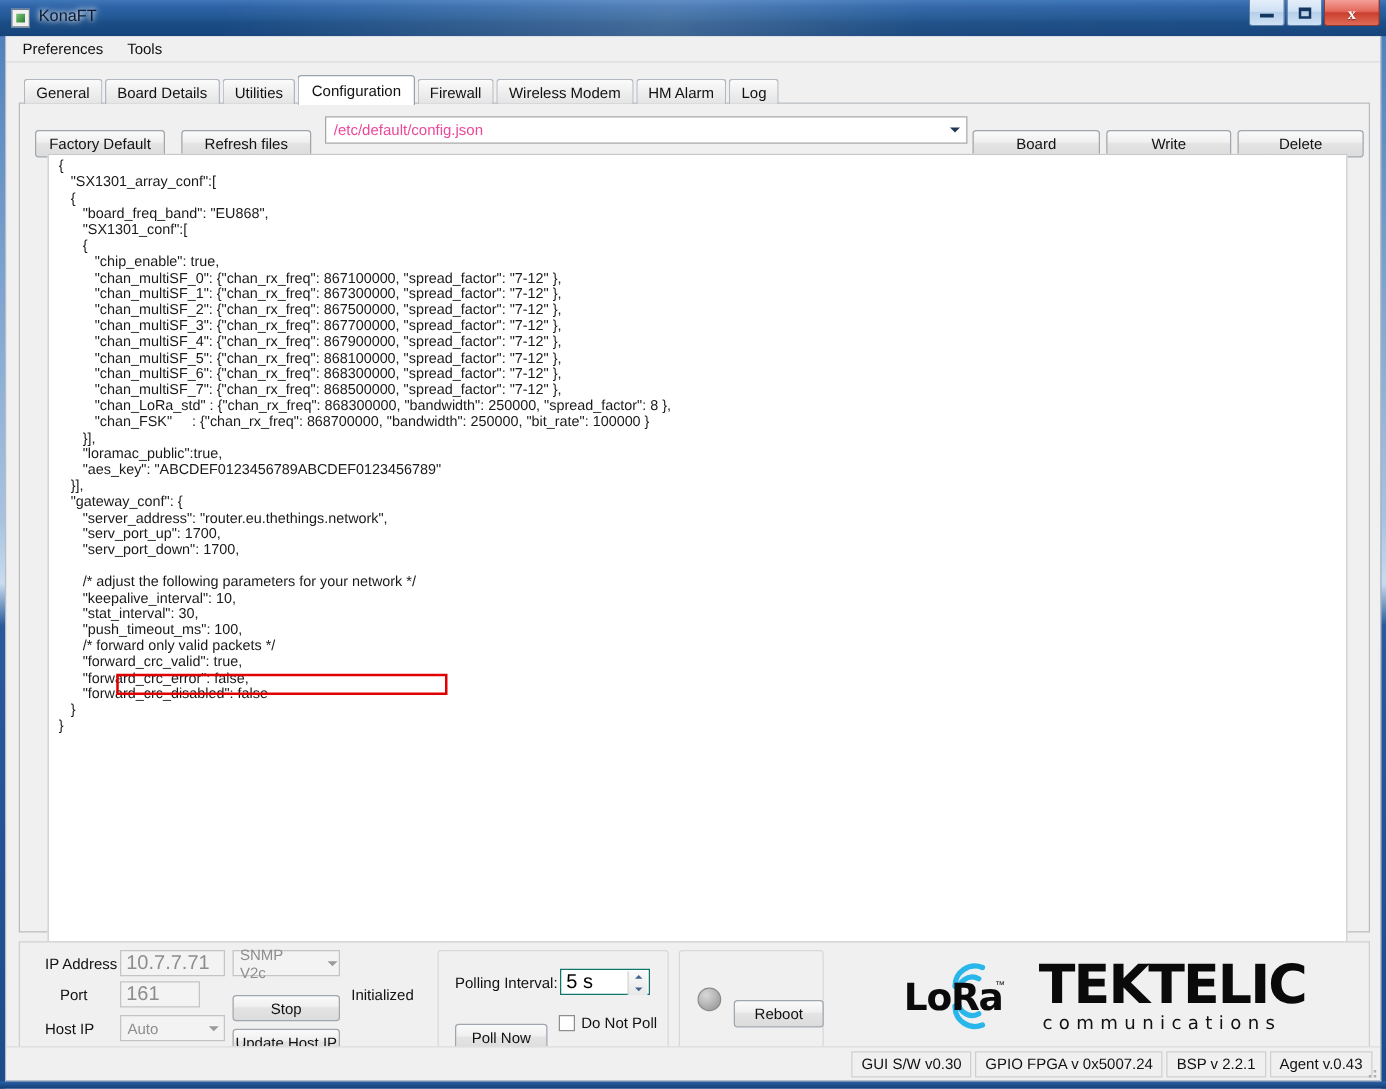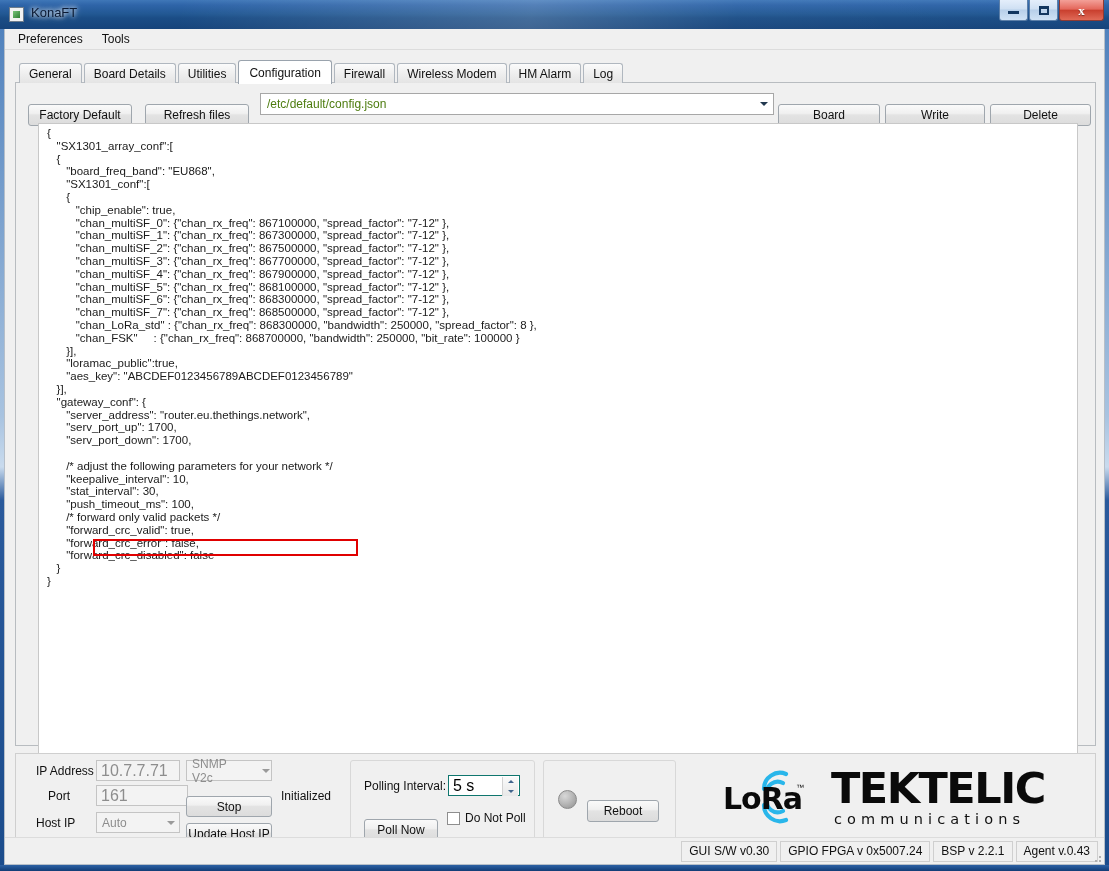--- a/index.html
+++ b/index.html
@@ -181,21 +181,21 @@
   #refresh-files   { width: 104px; margin-right: 13px; }
 
   .combo {
     position: absolute; left: 244px; top: 10px;
     width: 514px; height: 22px;
     background: #fff;
     border: 1px solid #a7a7a7;
     display: flex; align-items: center;
   }
   .combo .val {
-    font-size: 12px; color: #4d7c0f;
+    font-size: 12px; color: #ec4899;
     padding-left: 6px; flex: 1;
     white-space: nowrap; overflow: hidden;
   }
   .combo .arrow {
     width: 17px; height: 20px;
     display: flex; align-items: center; justify-content: center;
     margin-right: 1px;
   }
   .caret-down {
     width: 0; height: 0;
@@ -450,21 +450,21 @@
         <div class="lbl" style="position:absolute;left:20px;top:10px;">IP Address</div>
         <div class="tbox ro" style="position:absolute;left:80px;top:6px;width:84px;">10.7.7.71</div>
         <div class="combo-sm" style="position:absolute;left:170px;top:6px;width:86px;gap:35px;">
           <div class="v">SNMP V2c</div>
           <div class="a">
               <span class="caret-down grey"></span>
             </div>
         </div>
 
         <div class="lbl" style="position:absolute;left:32px;top:35px;">Port</div>
-        <div class="tbox ro" style="position:absolute;left:80px;top:31px;width:92px;">161</div>
+        <div class="tbox ro" style="position:absolute;left:80px;top:31px;width:64px;">161</div>
         <div class="btn" style="position:absolute;left:170px;top:31px;width:86px;height:21px;">Stop</div>
         <div class="lbl" style="position:absolute;left:265px;top:35px;">Initialized</div>
 
         <div class="lbl" style="position:absolute;left:20px;top:62px;">Host IP</div>
         <div class="combo-sm" style="position:absolute;left:80px;top:58px;width:84px;">
           <div class="v">Auto</div>
           <div class="a">
               <span class="caret-down grey"></span>
             </div>
         </div>
@@ -484,21 +484,21 @@
               </div>
           </span>
         </div>
         <div class="btn" style="position:absolute;left:13px;top:47px;width:74px;height:22px;">Poll Now</div>
         <div style="position:absolute;left:96px;top:50px;display:flex;align-items:center;">
           <span class="checkbox"></span>
           <span class="lbl" style="margin-left:5px;">Do Not Poll</span>
         </div>
       </div>
 
-      <div class="groupbox" style="left:527px;top:6px;width:133px;height:80px;">
+      <div class="groupbox" style="left:527px;top:6px;width:116px;height:80px;">
         <div class="led" style="position:absolute;left:14px;top:29px;"></div>
         <div class="btn" style="position:absolute;left:43px;top:28px;width:72px;height:22px;">Reboot</div>
       </div>
     </div>
 
     <div class="logos">
       <div class="lora-logo">
         <svg class="lora-arcs" width="52" height="60" viewBox="0 0 52 60">
           <g fill="none" stroke="#29b6ea" stroke-width="4.2" stroke-linecap="round">
             <path d="M6 22 A 16 16 0 0 1 28 7"></path>

